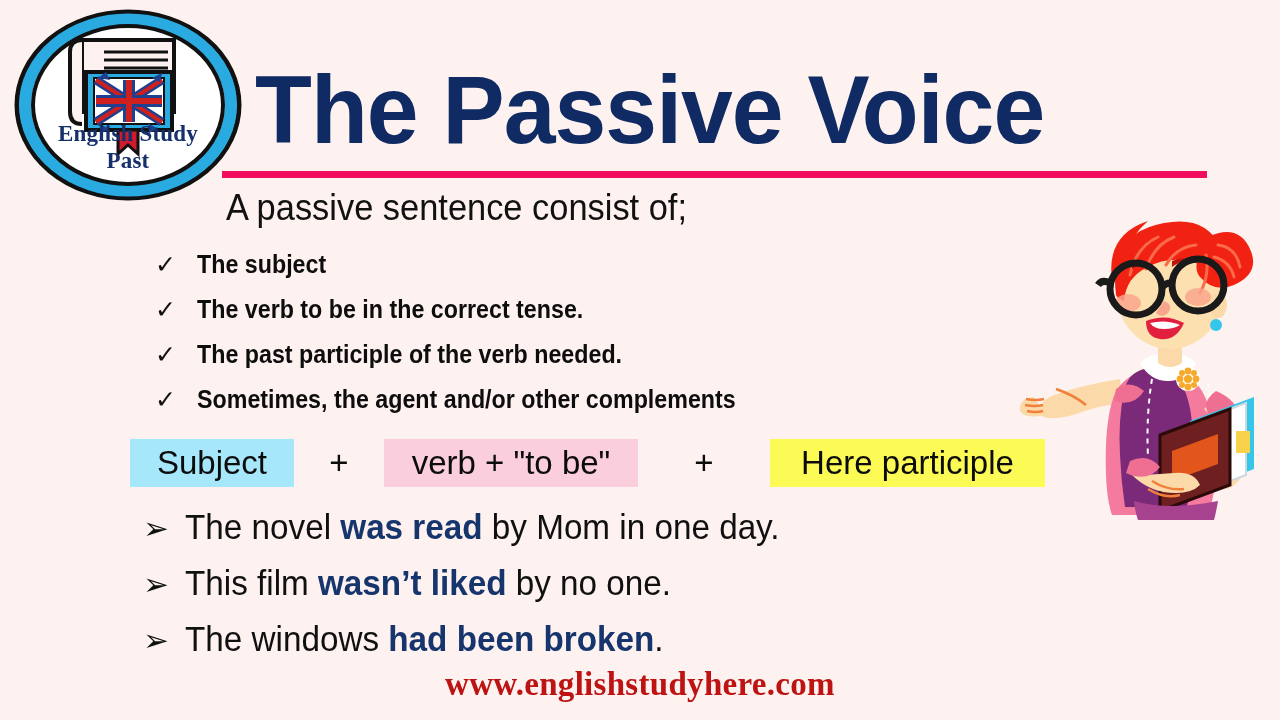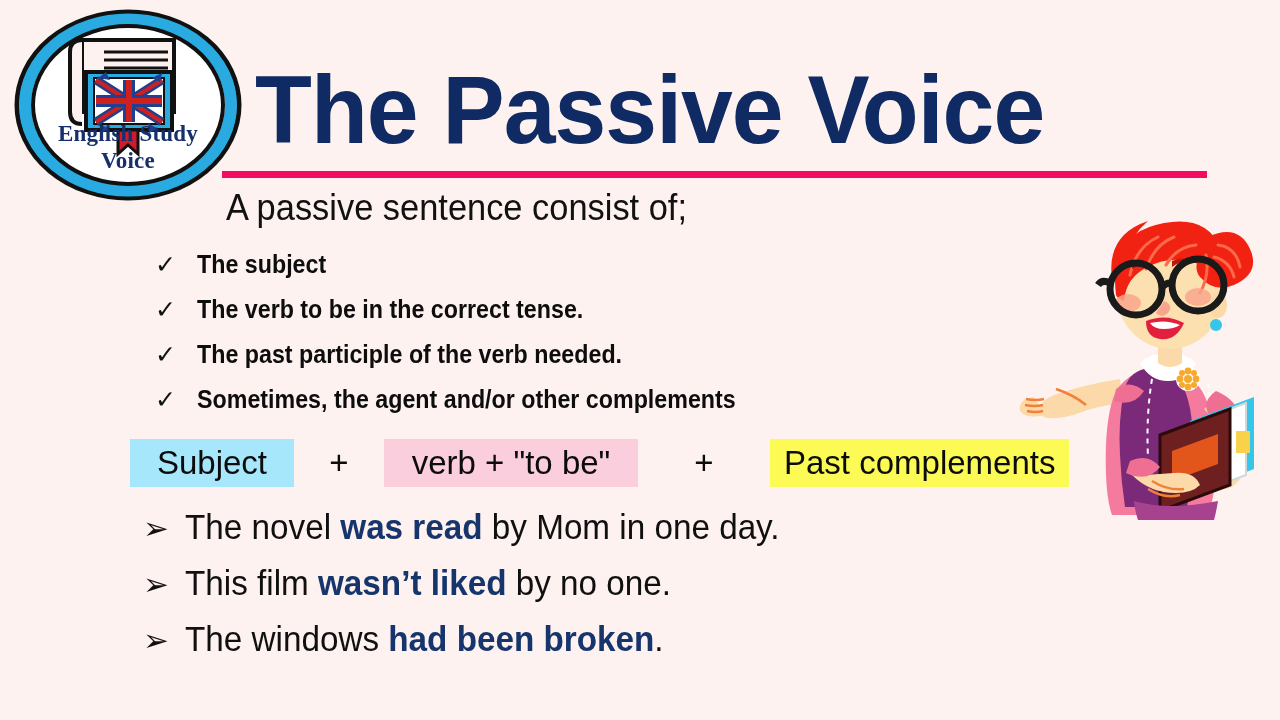--- a/index.html
+++ b/index.html
@@ -242,21 +242,21 @@
         <rect x="114" y="72" width="6" height="42" fill="#cf2020"></rect>
         <rect x="84" y="90" width="66" height="6" fill="#cf2020"></rect>
         <path d="M86 70 l8 -6 4 8 z M140 70 l10 -5 -2 9 z M88 116 l9 5 -7 4 z M136 115 l10 6 -9 4 z" fill="#1f3f8f"></path>
       </g>
 
       <path d="M106 122 h20 v24 l-10 -9 -10 9 z" fill="#cf1b2b" stroke="#111111" stroke-width="3"></path>
     </svg>
 
     <div class="logo-text">
       <div>English Study</div>
-      <div>Voice</div>
+      <div>Past</div>
     </div>
   </div>
 
   <div class="title">The Passive Voice</div>
   <div class="title-rule"></div>
 
   <div class="intro">A passive sentence consist of;</div>
 
   <div class="checklist">
     <div class="check-row">
@@ -275,21 +275,21 @@
       <span class="check-mark">✓</span>
       <span class="check-label">Sometimes, the agent and/or other complements</span>
     </div>
   </div>
 
   <div class="formula">
     <span class="chip chip-subject">Subject</span>
     <span class="plus">+</span>
     <span class="chip chip-verb">verb + "to be"</span>
     <span class="plus wide">+</span>
-    <span class="chip chip-pp">Past complements</span>
+    <span class="chip chip-pp">Here participle</span>
   </div>
 
   <svg class="teacher" viewBox="0 0 268 337" xmlns="http://www.w3.org/2000/svg">
 
     <path d="M108 196 q-38 6 -66 16 q-12 5 -14 13 q-2 9 9 10 q14 1 30 -5 q18 -7 43 -10 z" fill="#fbd9a8"></path>
     <path d="M22 214 q-12 1 -14 9 q-2 8 9 10 q10 2 19 -3 q-9 -6 -14 -16 z" fill="#fbd9a8"></path>
     <g stroke="#f0803a" stroke-width="2.5" fill="none">
       <path d="M14 216 q10 2 18 0"></path>
       <path d="M13 222 q10 2 18 0"></path>
       <path d="M15 228 q9 2 16 0"></path>
@@ -386,14 +386,15 @@
     <div class="ex-row">
       <span class="ex-arrow">➢</span>
       <span class="ex-text"><span>This film </span><b>wasn’t liked</b><span> by no one.</span></span>
     </div>
     <div class="ex-row">
       <span class="ex-arrow">➢</span>
       <span class="ex-text"><span>The windows </span><b>had been broken</b><span>.</span></span>
     </div>
   </div>
 
+  <div class="footer">www.englishstudyhere.com</div>
 
 </div>
 
 </body></html>

